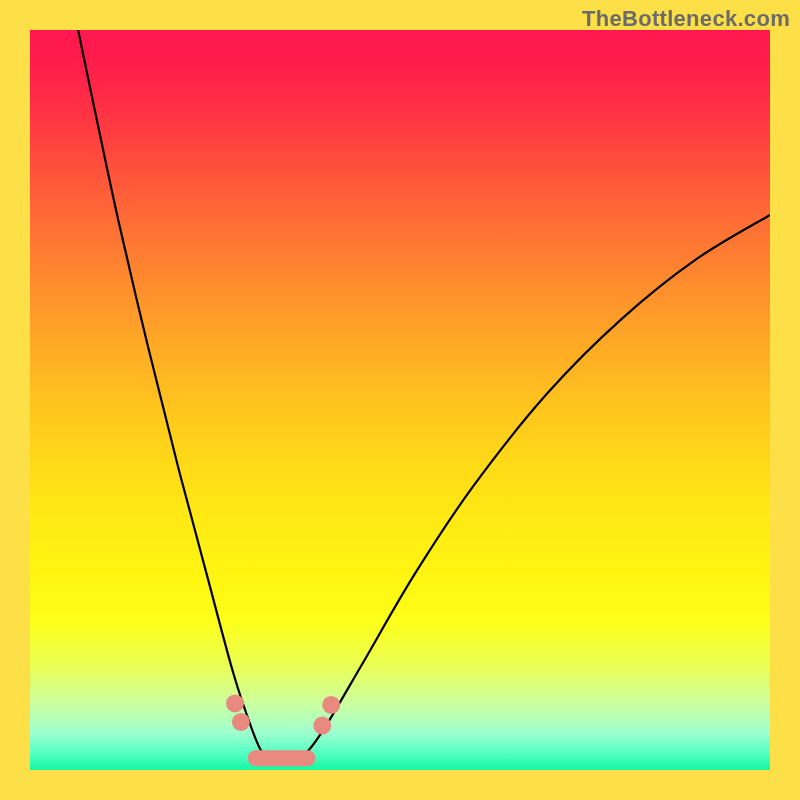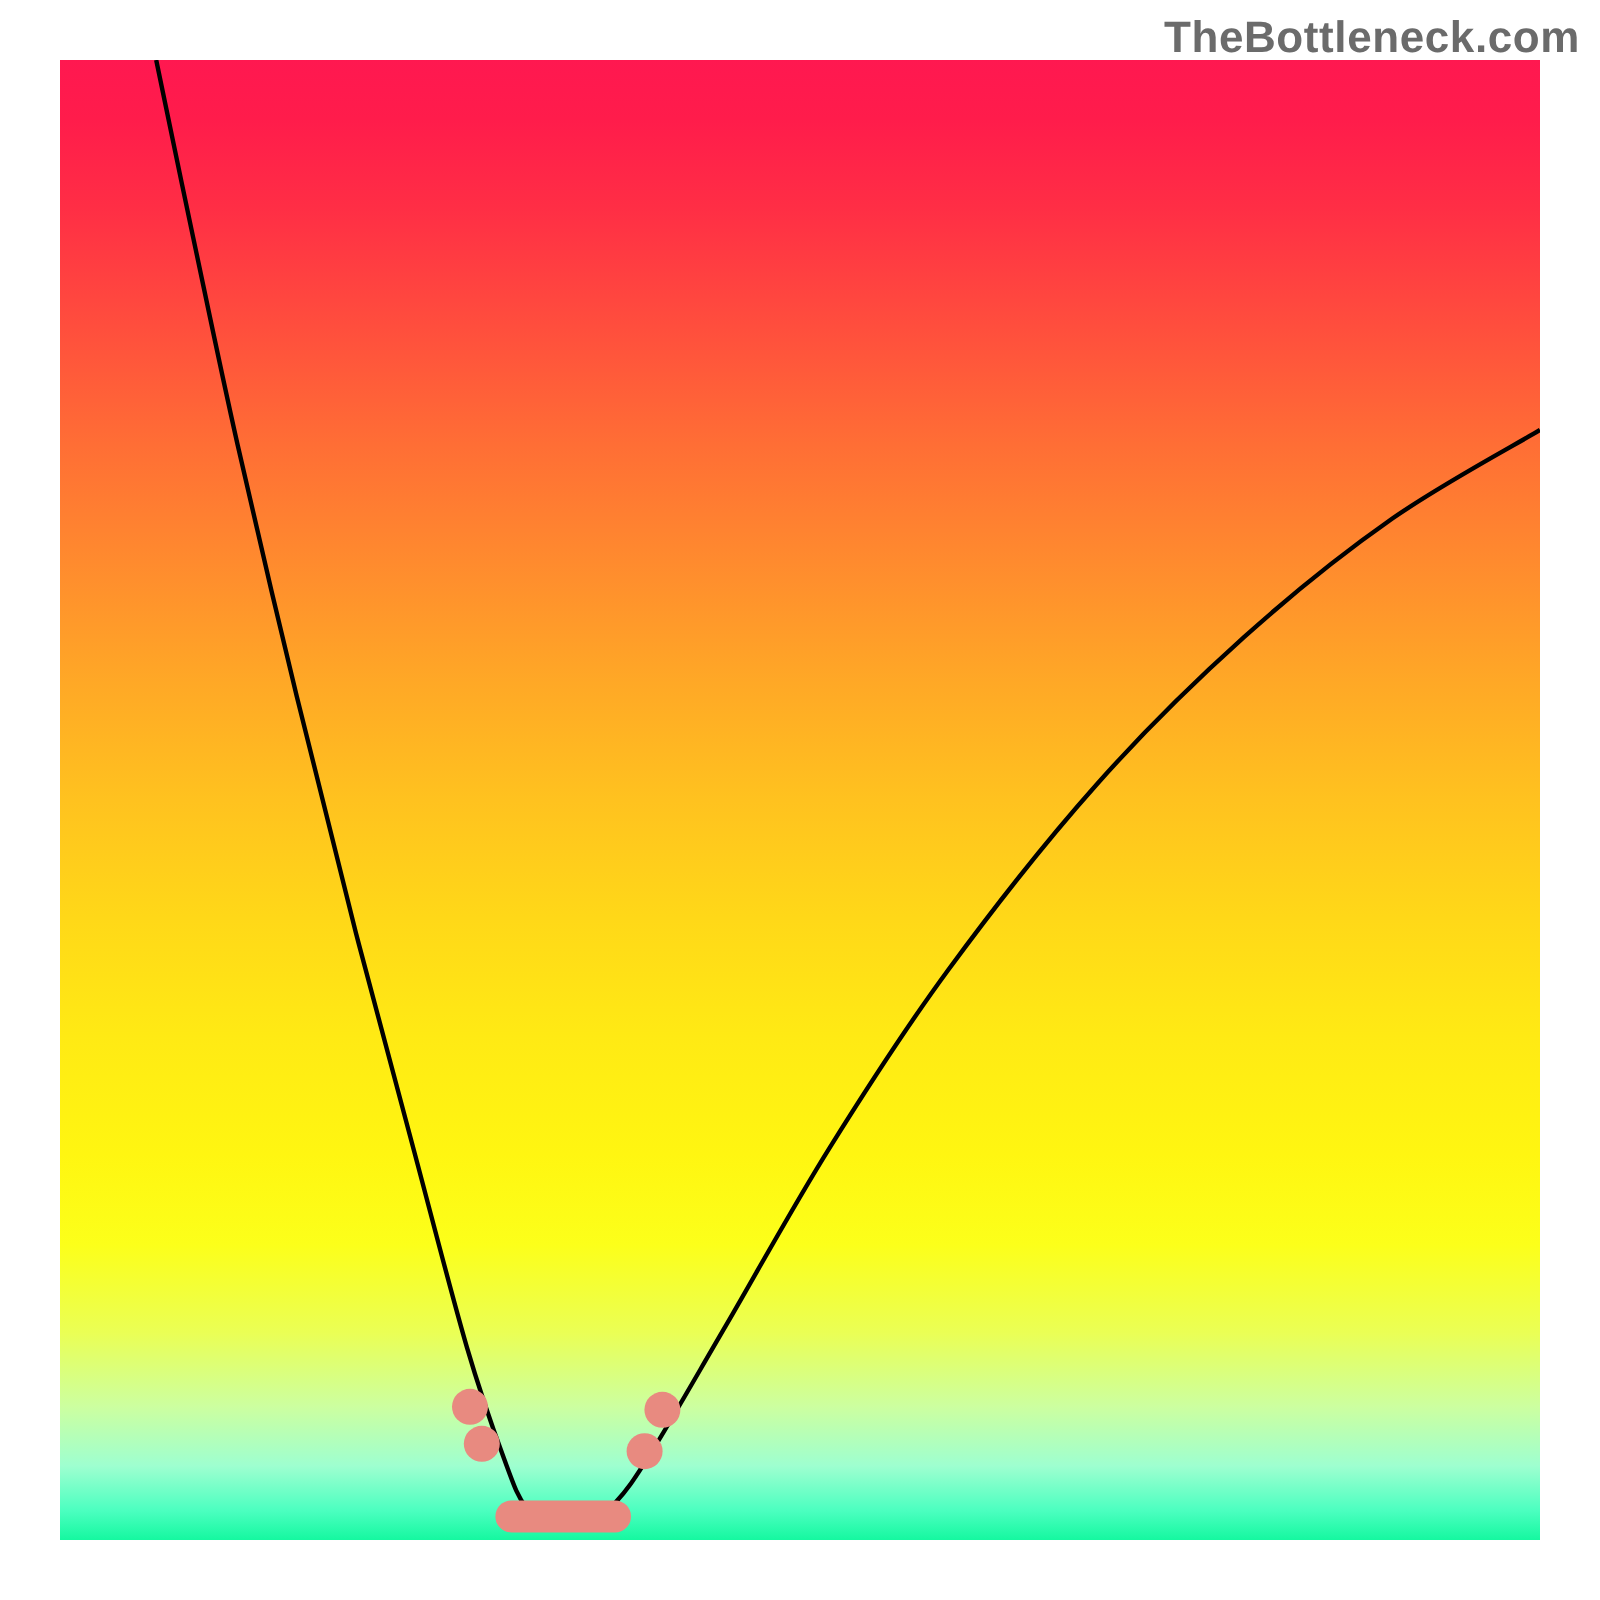--- a/index.html
+++ b/index.html
@@ -1,16 +1,16 @@
 <!DOCTYPE html>
 <html><head>
 <meta charset="utf-8">
 <style>
   body{margin:0;padding:0;background:#000;}
-  #wrap{position:relative;width:800px;height:800px;background:#ffffff;}
+  #wrap{position:relative;width:800px;height:800px;background:#fde047;}
   #plot{position:absolute;left:30px;top:30px;width:740px;height:740px;
         background:linear-gradient(to bottom,
           #ff1850 0%, #ff1c4b 4%, #ff2e45 10%, #ff4e3d 18%,
           #ff6e35 26%, #ff8b2e 34%, #ffa826 42%, #ffc21f 50%,
           #ffd818 58%, #ffea14 66%, #fff611 74%, #fcff1a 80%,
           #eaff55 86%, #ccffa0 91%, #9effd0 95%, #4cffc0 98%,
           #15f8a0 100%);}
   #attr{position:absolute;top:6px;right:10px;font:700 22px Arial,Helvetica,sans-serif;
         color:#6b6b6b;letter-spacing:0.3px;}
   svg{position:absolute;left:0;top:0;}

